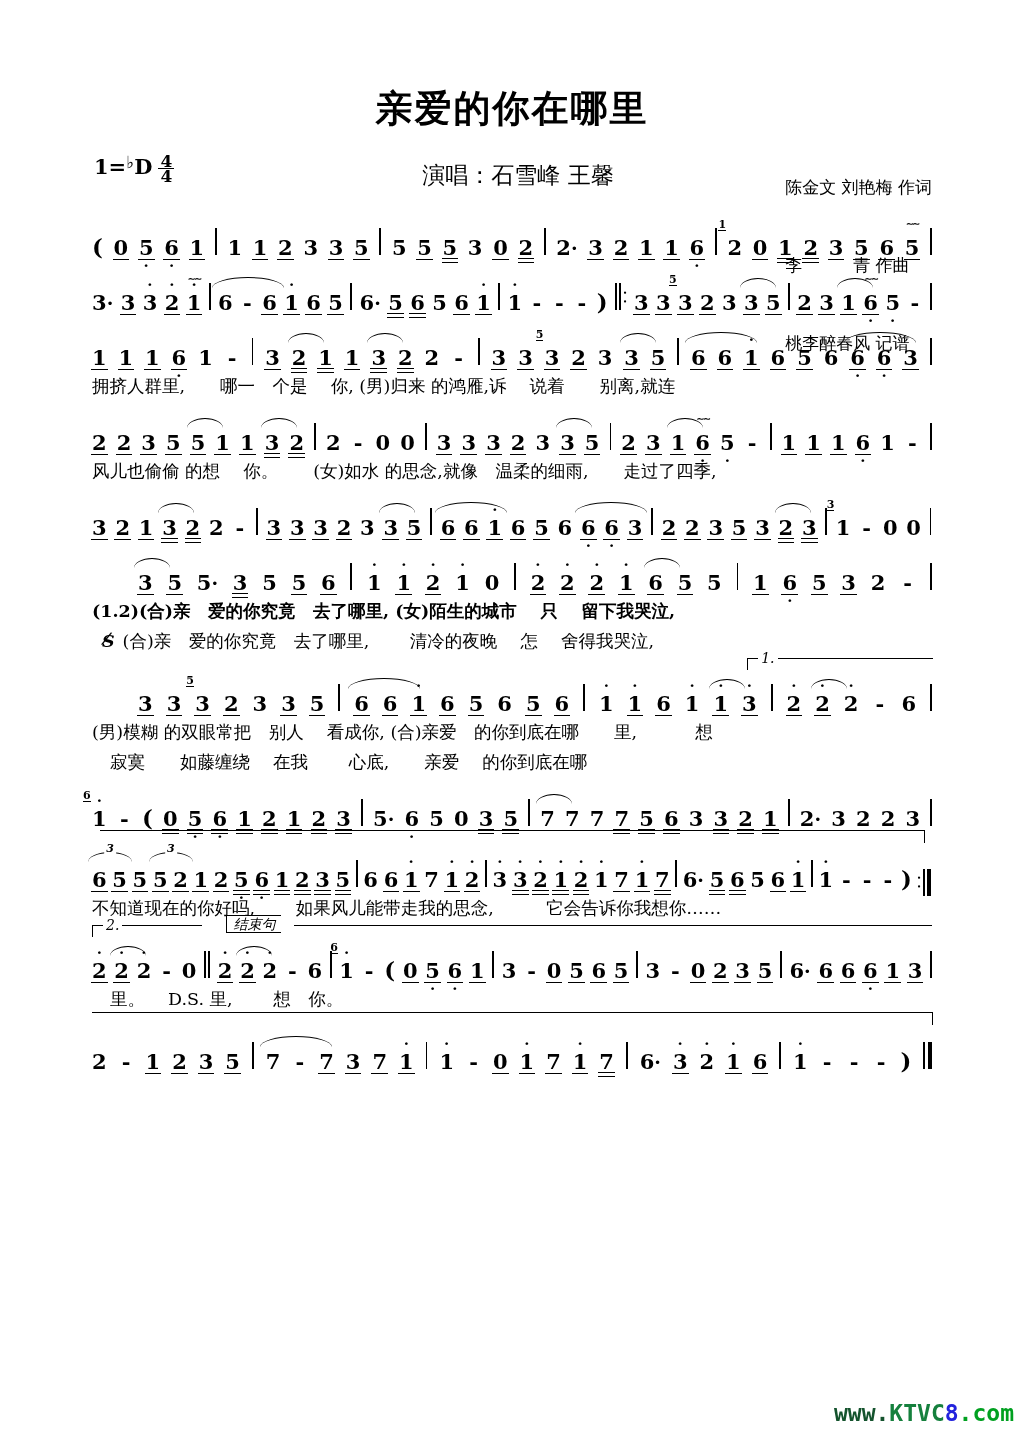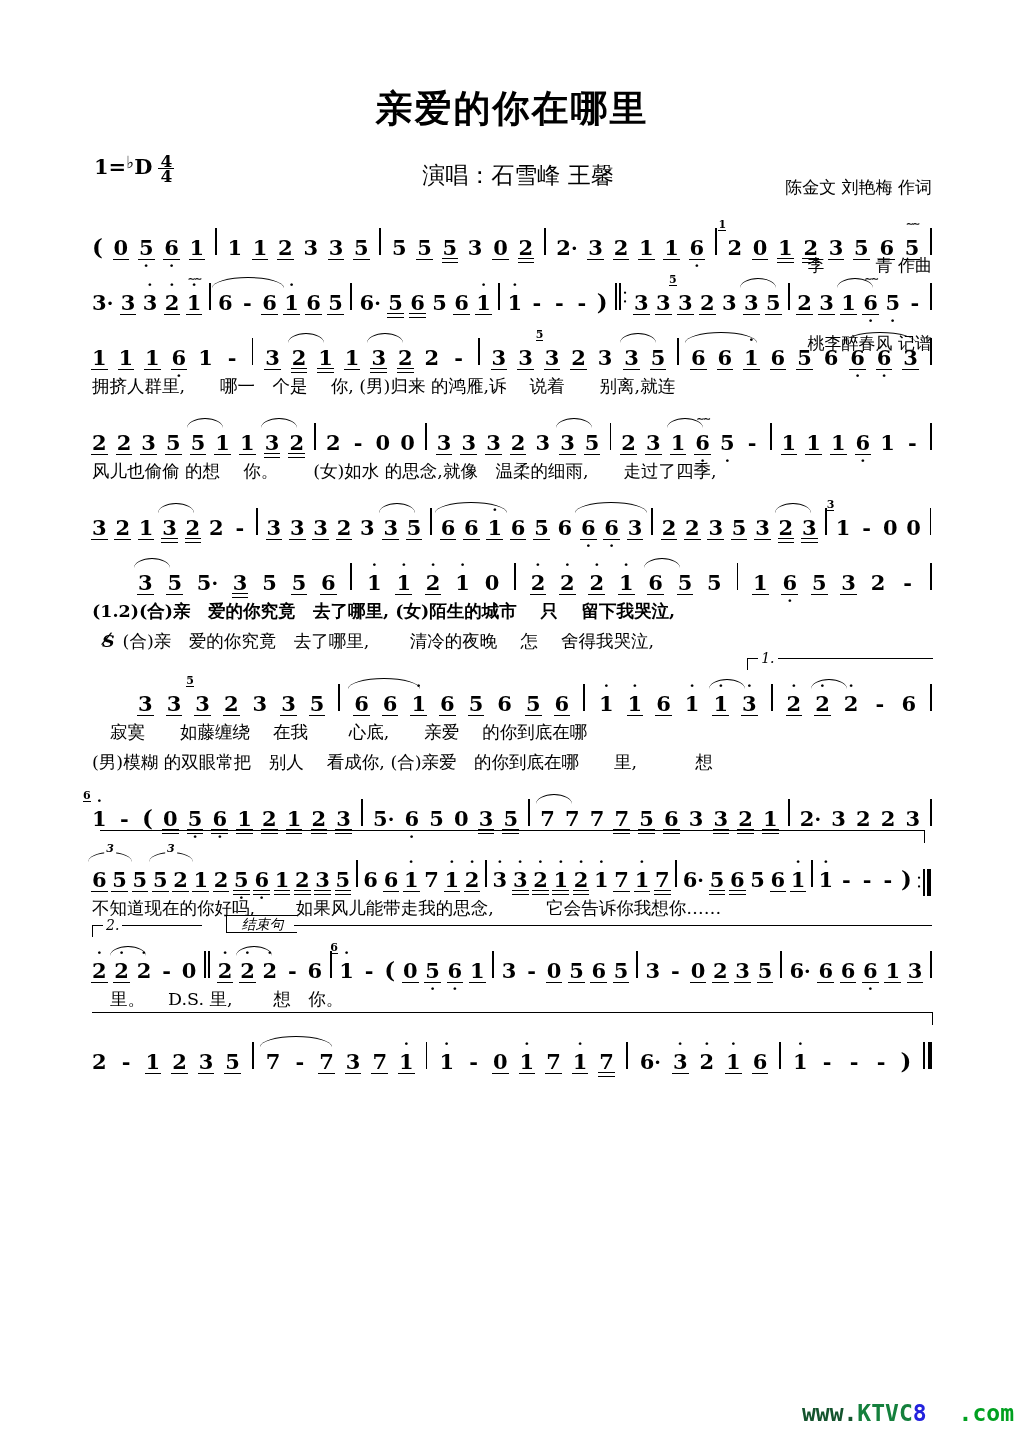--- a/index.html
+++ b/index.html
@@ -5,21 +5,21 @@
   html,body{margin:0;padding:0;background:#fff;}
   body{width:1024px;height:1448px;position:relative;overflow:hidden;
        font-family:"DejaVu Serif","Liberation Serif",serif;color:#000;}
   .page{position:absolute;inset:0;}
 
   
   .header{position:relative;height:130px;padding-top:92px;}
   .title{position:absolute;left:0;right:0;top:84px;text-align:center;
          font-size:37px;font-weight:bold;letter-spacing:2px;margin:0;}
   .performer{position:absolute;left:12px;right:0;top:160px;text-align:center;font-size:23px;}
-  .credits{position:absolute;right:92px;top:122px;text-align:right;font-size:17px;line-height:26px;white-space:pre;}
+  .credits{position:absolute;right:92px;top:122px;text-align:left;font-size:17px;line-height:26px;white-space:pre;}
   .keysig{position:absolute;left:94px;top:152px;font-size:21px;font-weight:bold;}
   .keysig .flat{vertical-align:6px;font-size:17px;}
   .frac{display:inline-block;vertical-align:-8px;text-align:center;font-size:17px;line-height:14px;margin-left:6px;}
   .frac .n{display:block;border-bottom:1.6px solid #000;padding:0 2px;}
   .frac .d{display:block;padding:0 2px;}
 
   
   .score{position:absolute;left:92px;right:92px;top:212px;}
   .system{position:relative;margin-bottom:9px;}
   .notes-row{display:flex;justify-content:space-between;align-items:baseline;
@@ -51,21 +51,21 @@
 
   .lyr{font-size:17.5px;margin-top:6px;white-space:pre;line-height:24px;}
 
   
   .ann{position:absolute;font-size:14px;}
   .ann-volta{border-top:1.6px solid #000;border-left:1.6px solid #000;height:11px;top:-4px;}
   .ann-volta span{position:relative;top:-9px;left:10px;font-style:italic;background:#fff;padding:0 3px;font-size:14px;}
   .ann-line{border-top:1.6px solid #000;height:10px;top:-4px;}
   .ann-hookline{border-top:1.6px solid #000;border-right:1.6px solid #000;height:12px;top:-8px;}
   .ann-boxlabel{top:-14px;border:1.5px solid #000;border-right:none;font-style:italic;
-                font-size:14px;line-height:16px;padding:0 14px;background:#fff;}
+                font-size:14px;line-height:16px;padding:0 6px;background:#fff;}
 
   .segno{display:inline-block;position:relative;width:15px;font-weight:bold;font-style:italic;}
   .segno .sl{position:absolute;left:3px;top:-2px;font-style:normal;transform:rotate(8deg);}
 
   
   .watermark{position:absolute;right:10px;bottom:22px;font-family:"DejaVu Sans Mono",monospace;
              font-weight:bold;font-size:23px;letter-spacing:0;}
 </style>
 </head>
 <body>
@@ -422,22 +422,22 @@
           </span>
           <span class="note u1">2<span class="hd">·</span></span>
           <span class="note u1">2<span class="hd">·</span><span class="arc"></span></span>
           <span class="note">2<span class="hd">·</span></span>
           <span class="note dash">-</span>
           <span class="note">6</span>
           <span class="bargrp">
             <span class="bar"></span>
           </span>
         </div>
+        <div class="lyr" style="padding-left: 0px;">(男)模糊 的双眼常把　别人　 看成你, (合)亲爱　的你到底在哪　　里,　　　 想</div>
         <div class="lyr" style="padding-left: 18px;">寂寞　　如藤缠绕　 在我　　 心底,　　亲爱　 的你到底在哪</div>
-        <div class="lyr" style="padding-left: 0px;">(男)模糊 的双眼常把　别人　 看成你, (合)亲爱　的你到底在哪　　里,　　　 想</div>
       </div>
       <div class="system" style="padding-top: 16px;">
         <div class="notes-row">
           <span class="note">1<span class="hd">·</span><span class="grace">6</span></span>
           <span class="note dash">-</span>
           <span class="paren">(</span>
           <span class="note u2">0</span>
           <span class="note u2">5<span class="ld">·</span></span>
           <span class="note u2">6<span class="ld">·</span></span>
           <span class="note u2">1</span>
@@ -653,14 +653,14 @@
           <span class="note dash">-</span>
           <span class="paren">)</span>
           <span class="bargrp">
             <span class="bar"></span>
             <span class="bar barthick"></span>
           </span>
         </div>
       </div>
     </div>
 
-  <div class="watermark" id="watermark"><span style="color: #14532d; text-align: right;">www.</span><span style="color: #15803d;">KTVC</span><span style="color: rgb(34, 34, 221);">8</span><span style="color: rgb(0, 160, 32); margin-left: 32px;">.com</span></div>
+  <div class="watermark" id="watermark"><span style="color: #14532d; text-align: right;">www.</span><span style="color: #15803d;">KTVC</span><span style="color: rgb(34, 34, 221);">8</span><span style="color: rgb(0, 160, 32);">.com</span></div>
 </div>
 
 </body></html>

